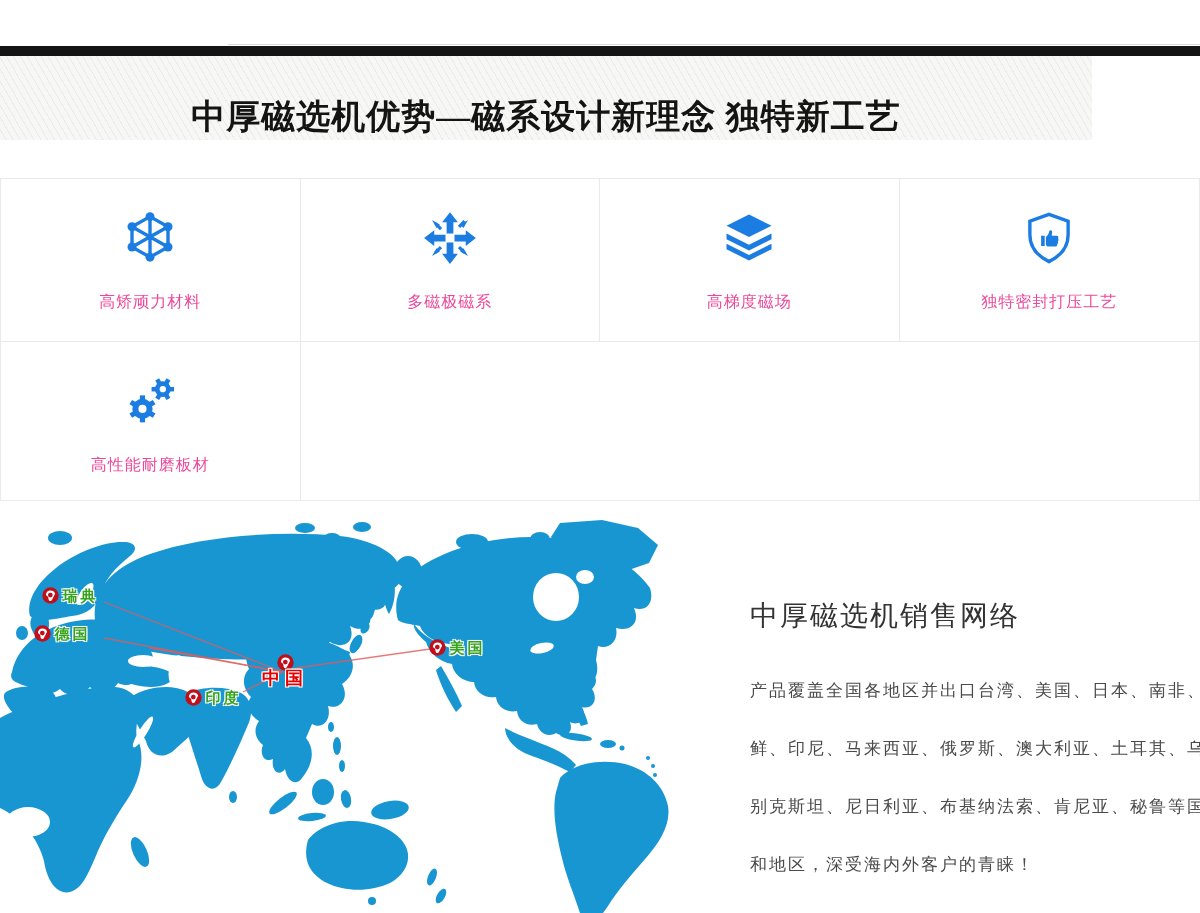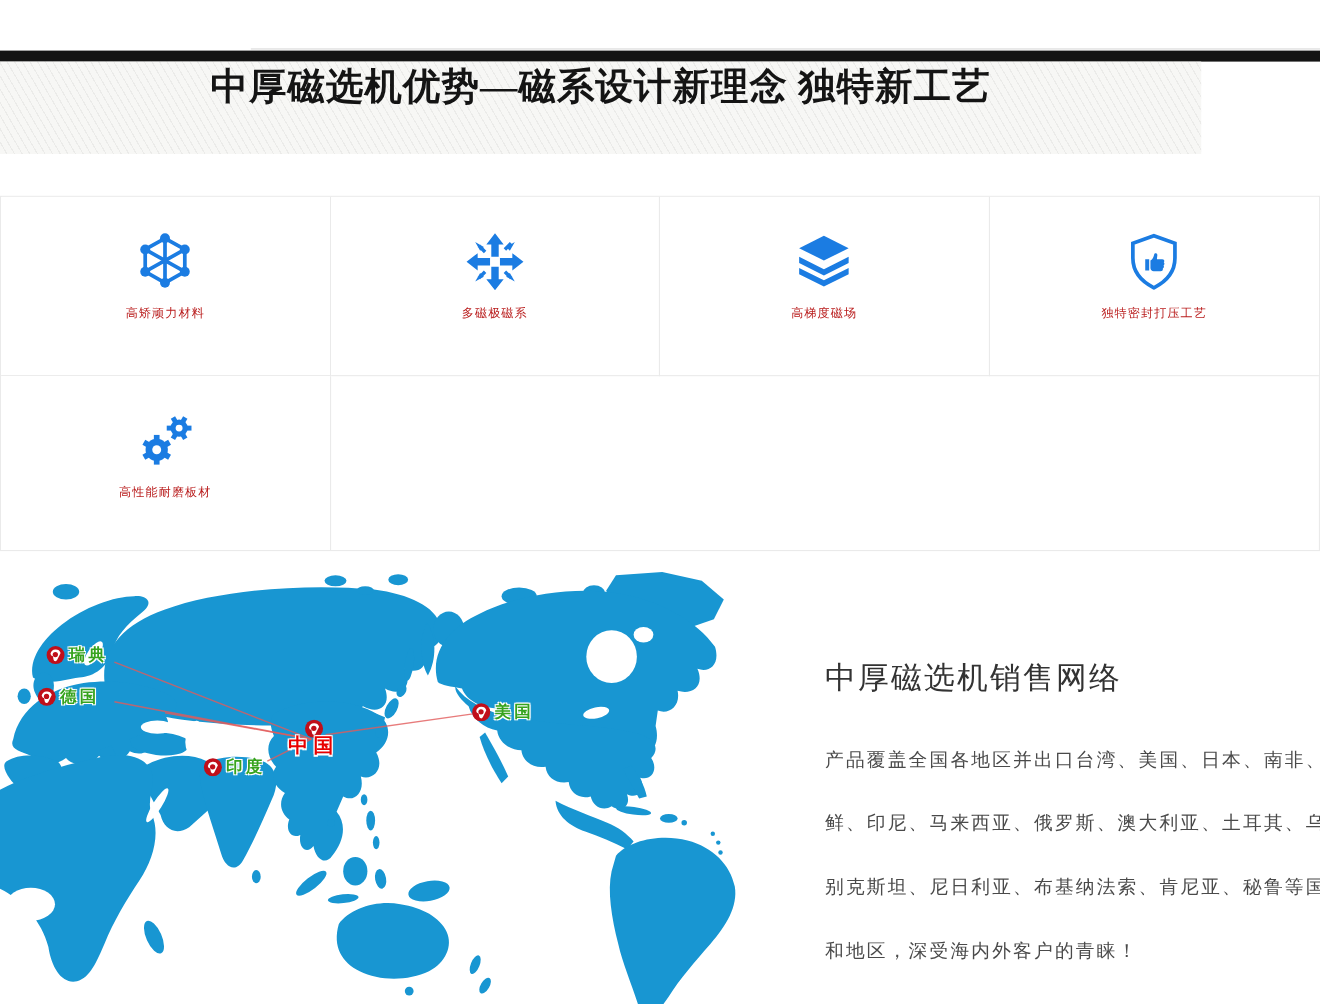--- a/index.html
+++ b/index.html
@@ -6,41 +6,41 @@
   body{
     width:1200px;height:913px;position:relative;overflow:hidden;
     background:#ffffff;font-family:"Liberation Sans","DejaVu Sans",sans-serif;
   }
   
   .pre-bar-line{position:absolute;top:44px;left:228px;right:0;height:1px;background:#d9d9d9;}
   .top-bar{position:absolute;top:46px;left:0;width:1200px;height:10px;background:#141414;}
   .hero{
     position:absolute;top:56px;left:0;width:1092px;height:84px;
     background:repeating-linear-gradient(60deg,#f7f7f5 0px,#f7f7f5 5px,#ebebe9 5px,#ebebe9 6px);
-    display:flex;align-items:flex-start;justify-content:center;
+    display:flex;align-items:flex-end;justify-content:center;
   }
   .hero h1{
     margin:0;font-family:"Liberation Serif","DejaVu Serif",serif;
     font-size:34px;font-weight:700;color:#141414;letter-spacing:1px;
   }
   
   .features{
     position:absolute;top:178px;left:0;width:1198px;height:321px;
     display:grid;grid-template-columns:repeat(4,1fr);grid-template-rows:163px 158px;
     border:1px solid #eaeaea;box-sizing:content-box;
   }
   .fcell{
     border-right:1px solid #eaeaea;border-bottom:1px solid #eaeaea;
     display:flex;flex-direction:column;align-items:center;padding-top:32px;box-sizing:border-box;
     background:#fff;
   }
   .fcell:nth-child(4n){border-right:none;}
   .fcell:nth-child(n+5){border-bottom:none;}
   .f-icon{width:54px;height:54px;margin-bottom:12px;color:var(--icon-blue,#1b7ce2);}
-  .f-label{font-size:11px;color:#b91c1c;letter-spacing:1px;}
+  .f-label{font-size:16px;color:#ec4899;letter-spacing:1px;margin-top:15px;}
   
   .map{position:absolute;top:520px;left:0;width:760px;height:393px;}
   .map svg.world{position:absolute;top:0;left:0;}
   .land{fill:var(--map-blue,#1896d2);}
   .sea{fill:#ffffff;}
   .route{stroke:var(--route-red,#e25b5b);stroke-width:1.3;opacity:.8;}
   .marker{position:absolute;width:17px;height:17px;}
   .marker .mlabel{
     position:absolute;left:21px;top:0;line-height:17px;white-space:nowrap;
     font-size:15px;font-weight:700;letter-spacing:3px;color:var(--label-green,#36a31e);

